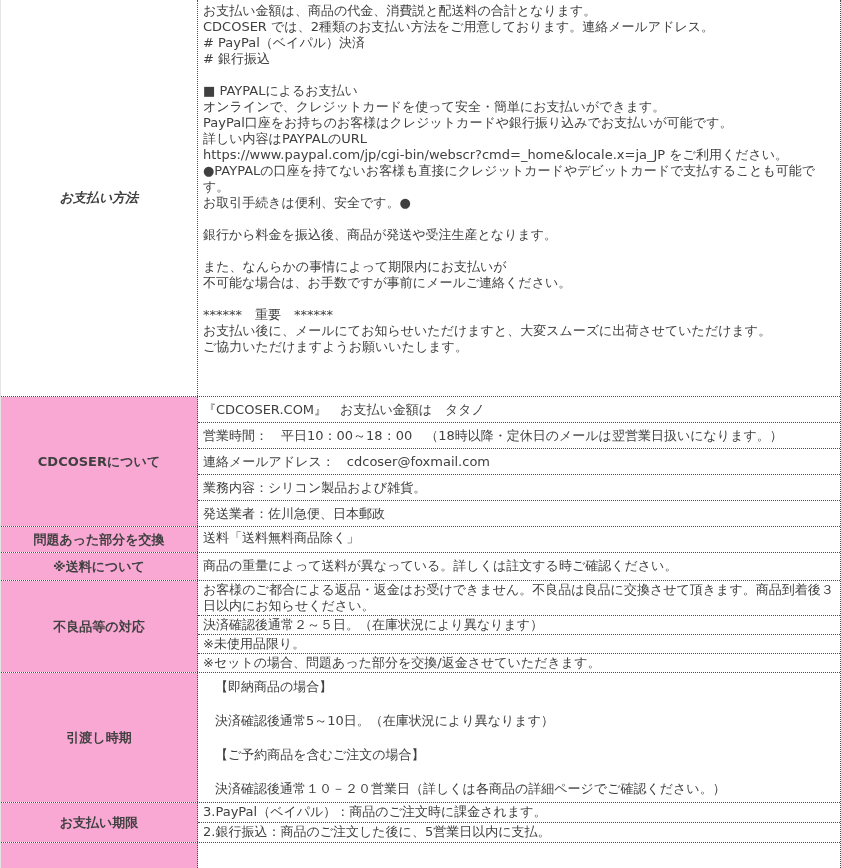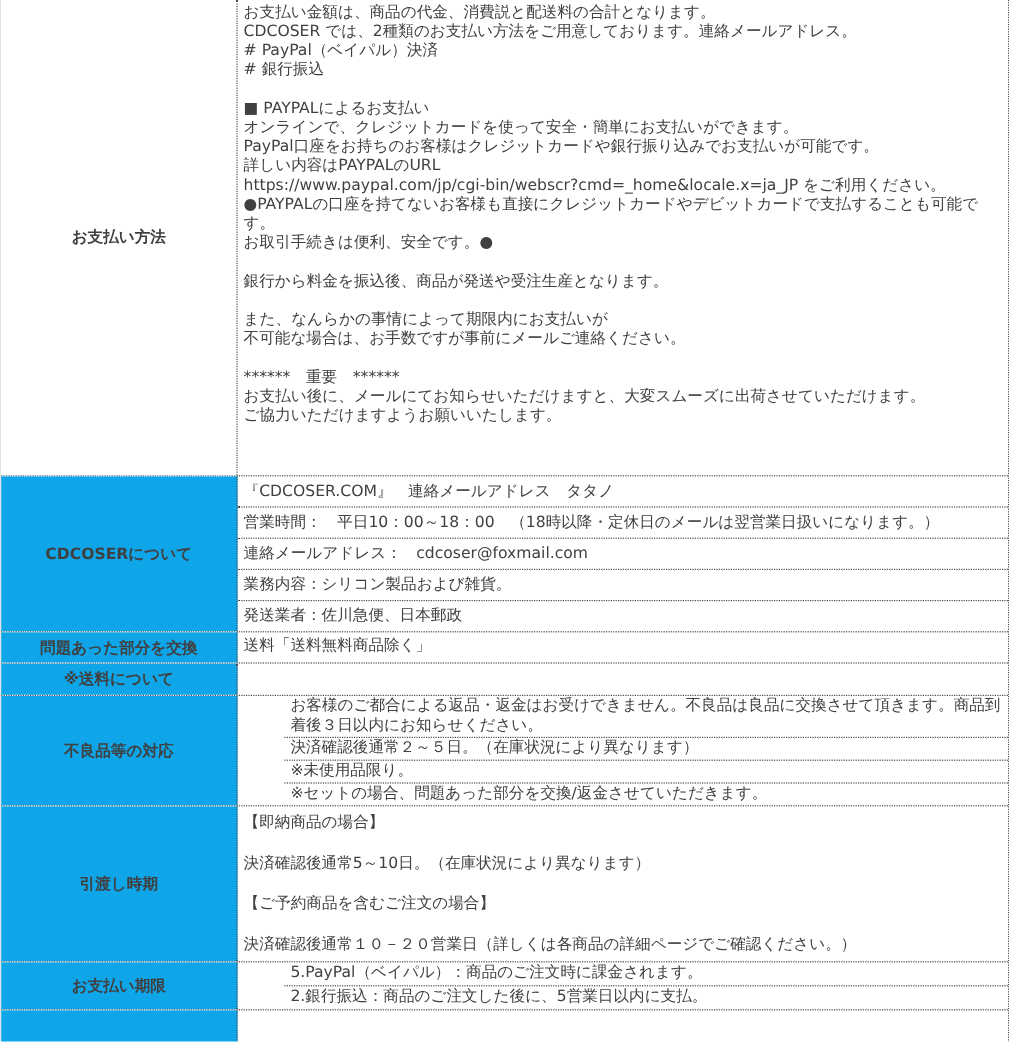--- a/index.html
+++ b/index.html
@@ -13,33 +13,33 @@
     width: 841px; min-height: 866px;
     border-left: 1px solid #e4e4e4;
     border-right: 1px dotted #4a4a4a;
     border-bottom: 2px solid #555555;
     display: flex; flex-direction: column;
   }
   .row { display: flex; border-bottom: 1px dotted #4a4a4a; }
   .row:last-child { border-bottom: none; flex-direction: column; }
   .hcell {
     width: 197px; flex: 0 0 197px;
-    background: #0ea5e9;
+    background: #f9a8d4;
     border-right: 1px dotted #4a4a4a;
     display: flex; align-items: center; justify-content: center;
     text-align: center; font-weight: bold; padding: 2px;
   }
-  .hcell.white { background: #ffffff; }
+  .hcell.white { background: #ffffff; font-style: italic; }
   .ccell { flex: 1; padding: 3px 5px 5px 5px; min-width: 0; }
   .ccol  { flex: 1; display: flex; flex-direction: column; min-width: 0; }
   .subrow { padding: 5px 5px 4px 5px; line-height: 16px; }
   .subrow + .subrow { border-top: 1px dotted #4a4a4a; }
-  .tight .subrow { padding: 1px 5px 1px 5px; margin-left: 39px; }
+  .tight .subrow { padding: 1px 5px 1px 5px; }
   .line { min-height: 16px; line-height: 16px; white-space: normal; word-break: break-all; }
-  .delivery-content .line { min-height: 17px; line-height: 17px; }
+  .delivery-content .line { min-height: 17px; line-height: 17px; margin-left: 12px; }
   .bold { font-weight: normal; }
 </style>
 </head>
 <body>
 
 <div class="page">
 
   <div class="row" style="min-height:397px">
     <div class="hcell white">お支払い方法</div>
     <div class="ccell">
@@ -63,38 +63,39 @@
         <div class="line">&nbsp;</div>
         <div class="line">******　重要　******</div>
         <div class="line">お支払い後に、メールにてお知らせいただけますと、大変スムーズに出荷させていただけます。</div>
         <div class="line">ご協力いただけますようお願いいたします。</div>
       </div>
   </div>
 
   <div class="row" style="min-height:128px">
     <div class="hcell">CDCOSERについて</div>
     <div class="ccol">
-      <div class="subrow" style="flex:1">『CDCOSER.COM』　連絡メールアドレス　タタノ</div>
+      <div class="subrow" style="flex:1">『CDCOSER.COM』　お支払い金額は　タタノ</div>
       <div class="subrow" style="flex:1">営業時間：　平日10：00～18：00　（18時以降・定休日のメールは翌営業日扱いになります。）</div>
       <div class="subrow" style="flex:1.15; display:flex; align-items:center;gap:12px;">
         <span>連絡メールアドレス：</span>
           <span class="bold">cdcoser@foxmail.com</span>
       </div>
       <div class="subrow" style="flex:1">業務内容：シリコン製品および雑貨。</div>
       <div class="subrow" style="flex:1">発送業者：佐川急便、日本郵政</div>
     </div>
   </div>
 
   <div class="row" style="min-height:23px">
     <div class="hcell">問題あった部分を交換</div>
     <div class="ccell" style="padding-top:2px">送料「送料無料商品除く」</div>
   </div>
 
   <div class="row" style="min-height:27px">
     <div class="hcell">※送料について</div>
+    <div class="ccell" style="padding-top:4px">商品の重量によって送料が異なっている。詳しくは註文する時ご確認ください。</div>
   </div>
 
   <div class="row tight" style="min-height:84px">
     <div class="hcell">不良品等の対応</div>
     <div class="ccol">
       <div class="subrow" style="flex:2">お客様のご都合による返品・返金はお受けできません。不良品は良品に交換させて頂きます。商品到着後３日以内にお知らせください。</div>
       <div class="subrow" style="flex:1">決済確認後通常２～５日。（在庫状況により異なります）</div>
       <div class="subrow" style="flex:1">※未使用品限り。</div>
       <div class="subrow" style="flex:1">※セットの場合、問題あった部分を交換/返金させていただきます。</div>
     </div>
@@ -109,21 +110,21 @@
         <div class="line">&nbsp;</div>
         <div class="line">【ご予約商品を含むご注文の場合】</div>
         <div class="line">&nbsp;</div>
         <div class="line">決済確認後通常１０－２０営業日（詳しくは各商品の詳細ページでご確認ください。）</div>
       </div>
   </div>
 
   <div class="row tight" style="min-height:40px">
     <div class="hcell">お支払い期限</div>
     <div class="ccol">
-      <div class="subrow" style="flex:1">5.PayPal（ベイパル）：商品のご注文時に課金されます。</div>
+      <div class="subrow" style="flex:1">3.PayPal（ベイパル）：商品のご注文時に課金されます。</div>
       <div class="subrow" style="flex:1">2.銀行振込：商品のご注文した後に、5営業日以内に支払。</div>
     </div>
   </div>
 
   <div class="row" style="min-height:21px">
     <div class="hcell">返品期限</div>
   </div>
 
 </div>
 

